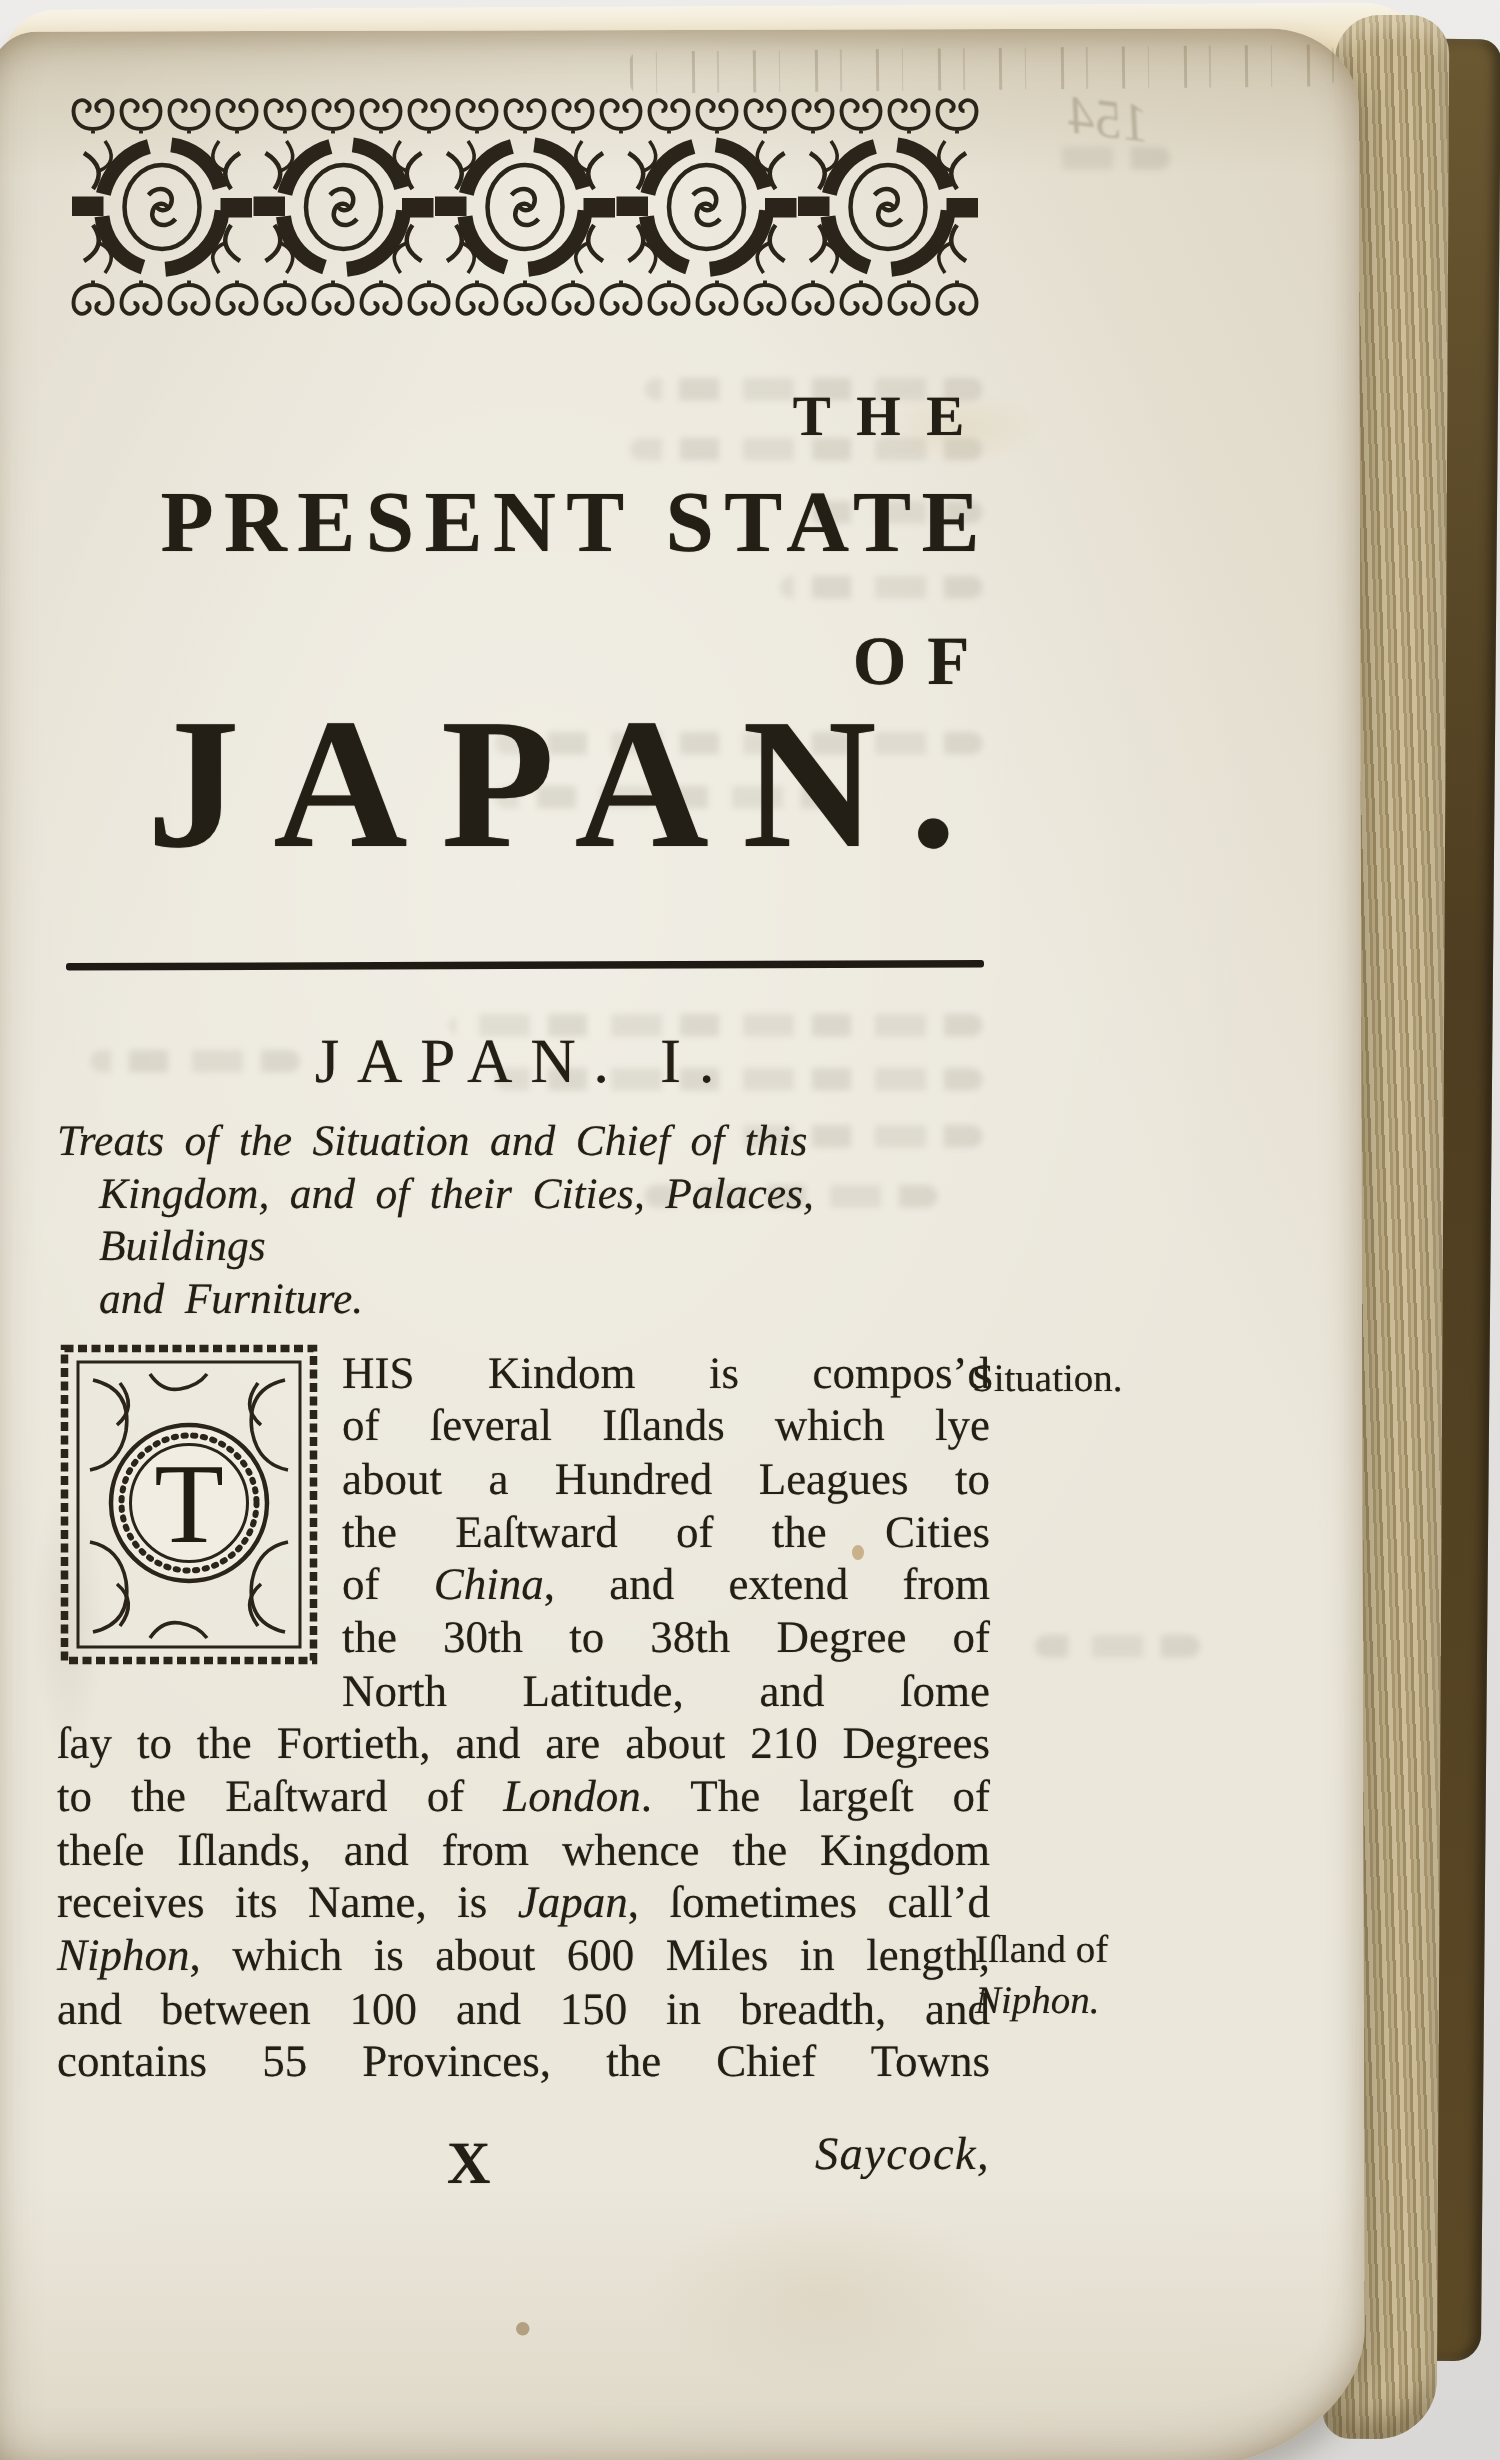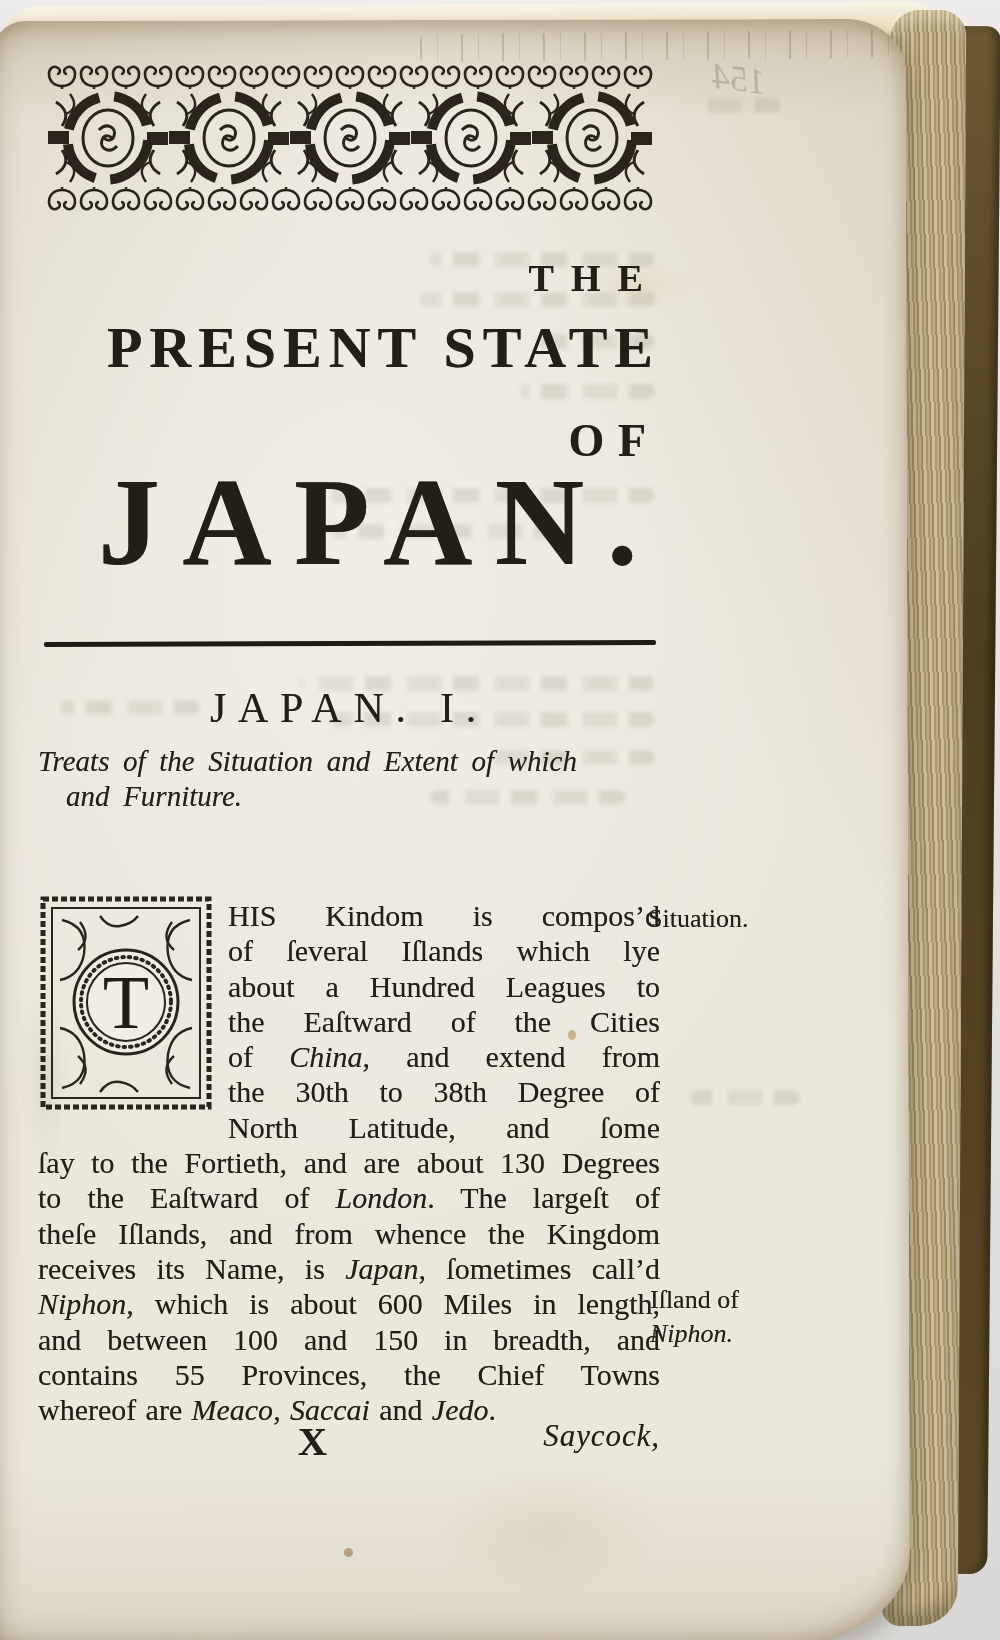--- a/index.html
+++ b/index.html
@@ -213,21 +213,22 @@
     <div class="title t-the ink">THE</div>
     <div class="title t-present ink">PRESENT STATE</div>
     <div class="title t-of ink">OF</div>
     <div class="title t-japan ink">JAPAN.</div>
 
     <div class="rule"></div>
 
     <div class="chap ink">JAPAN. I.</div>
 
     <div class="argument ink">
-      <div>Treats of the Situation and Extent of which</div>
+      <div>Treats of the Situation and Chief of this</div>
+      <div class="arg-ind">Kingdom, and of their Cities, Palaces, Buildings</div>
       <div class="arg-ind">and Furniture.</div>
     </div>
 
     <div class="dropcap-block">
       <svg width="172" height="214" viewBox="0 0 172 214">
         <rect x="3" y="3" width="166" height="208" fill="none" stroke="#2a241a" stroke-width="5" stroke-dasharray="6 3"></rect>
         <rect x="12" y="12" width="148" height="190" fill="none" stroke="#2a241a" stroke-width="2"></rect>
         <g fill="none" stroke="#2a241a" stroke-width="2.4">
           <path d="M22 24 q26 6 22 34 q-4 22 -24 26"></path>
           <path d="M150 24 q-26 6 -22 34 q4 22 24 26"></path>
@@ -248,28 +249,27 @@
     </div>
 
     <div class="bodytext ink">
         <div class="bline ind"><span>HIS Kindom is compos’d</span></div>
         <div class="bline ind"><span>of ſeveral Iſlands which lye</span></div>
         <div class="bline ind"><span>about a Hundred Leagues to</span></div>
         <div class="bline ind"><span>the Eaſtward of the Cities</span></div>
         <div class="bline ind"><span>of </span><em>China</em><span>, and extend from</span></div>
         <div class="bline ind"><span>the 30th to 38th Degree of</span></div>
         <div class="bline ind"><span>North Latitude, and ſome</span></div>
-        <div class="bline"><span>ſay to the Fortieth, and are about 130 Degrees</span></div>
+        <div class="bline"><span>ſay to the Fortieth, and are about 210 Degrees</span></div>
         <div class="bline"><span>to the Eaſtward of </span><em>London</em><span>. The largeſt of</span></div>
         <div class="bline"><span>theſe Iſlands, and from whence the Kingdom</span></div>
         <div class="bline"><span>receives its Name, is </span><em>Japan</em><span>, ſometimes call’d</span></div>
         <div class="bline"><em>Niphon</em><span>, which is about 600 Miles in length,</span></div>
         <div class="bline"><span>and between 100 and 150 in breadth, and</span></div>
         <div class="bline"><span>contains 55 Provinces, the Chief Towns</span></div>
-        <div class="bline last"><span>whereof are </span><em>Meaco</em><span>, </span><em>Saccai</em><span> and </span><em>Jedo</em><span>.</span></div>
       </div>
 
     <div class="margin-note mn-situation ink">Situation.</div>
     <div class="margin-note mn-island ink">
       <div>Iſland of</div>
       <div class="it">Niphon.</div>
     </div>
 
     <div class="footer-row ink">
       <span class="signature">X</span>

